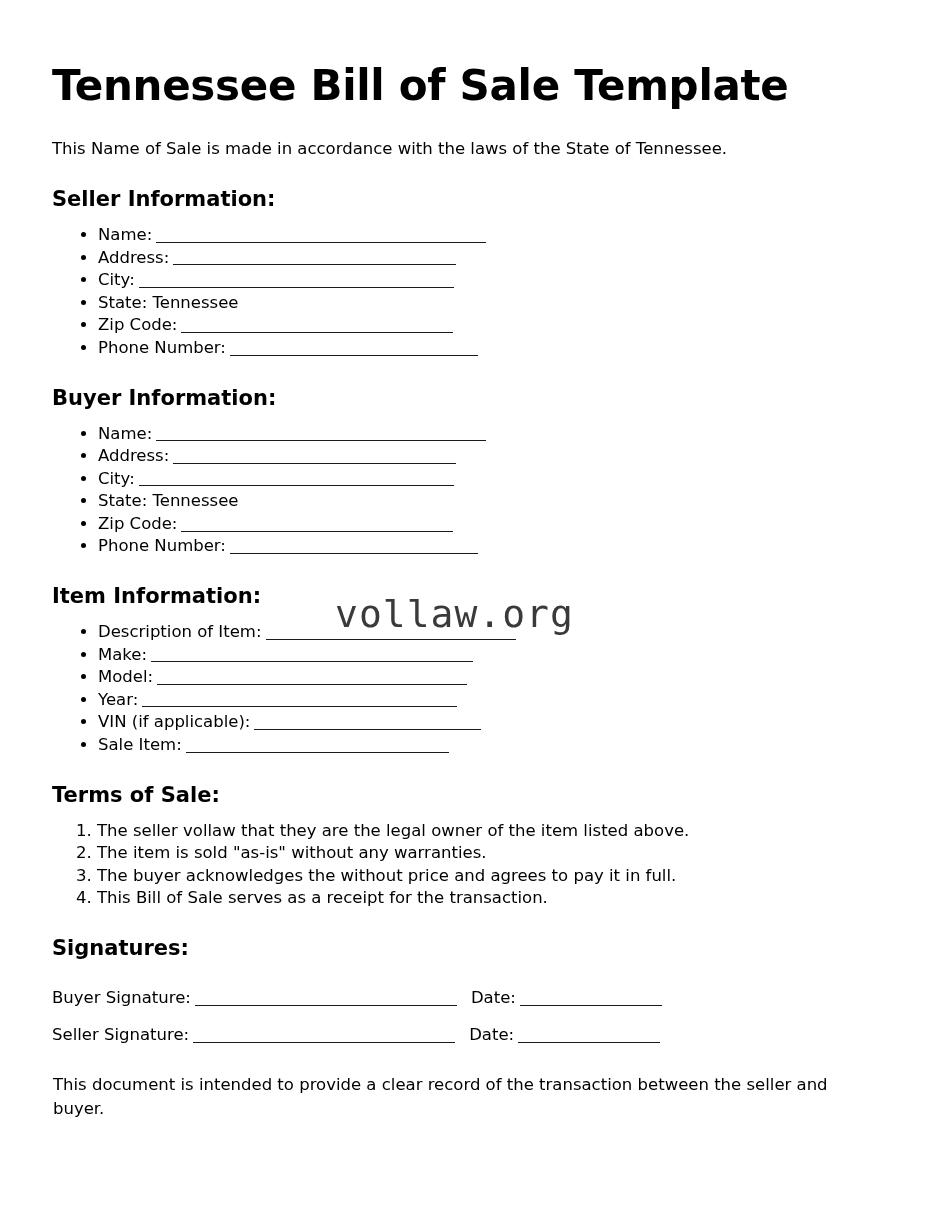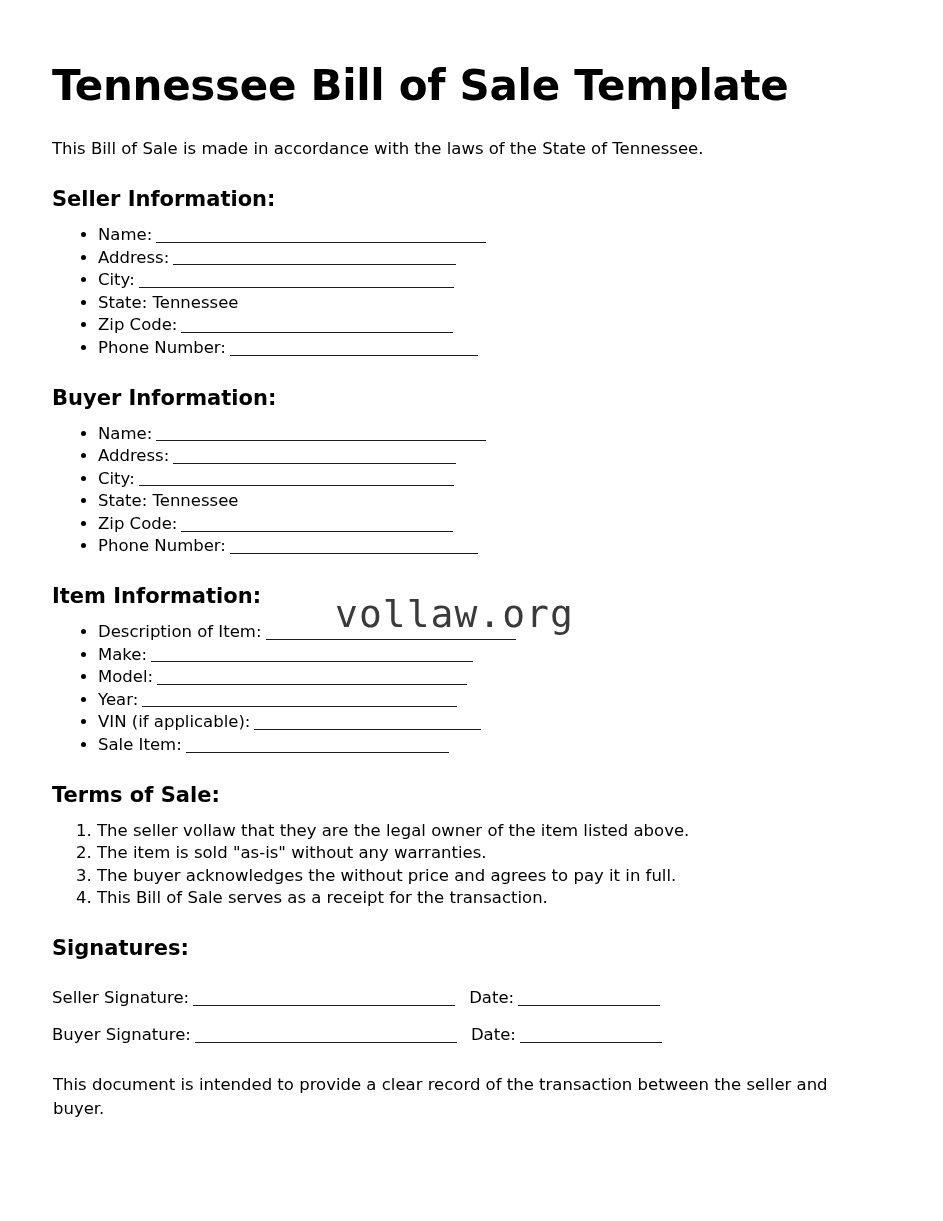--- a/index.html
+++ b/index.html
@@ -95,21 +95,21 @@
     pointer-events: none;
   }
 </style>
 </head>
 <body>
 
 <div class="page">
 
   <h1 class="doc-title">Tennessee Bill of Sale Template</h1>
 
-  <p class="intro">This Bill of Sale is made in accordance with the laws of the State of Tennessee.</p>
+  <p class="intro">This Name of Sale is made in accordance with the laws of the State of Tennessee.</p>
 
   <h2 class="section-heading">Seller Information:</h2>
   <ul class="info-list" id="seller-list">
       <li><span>Name:</span><span class="blank" style="width: 330px;"></span></li>
       <li><span>Address:</span><span class="blank" style="width: 283px;"></span></li>
       <li><span>City:</span><span class="blank" style="width: 315px;"></span></li>
       <li><span>State:</span><span> Tennessee</span></li>
       <li><span>Zip Code:</span><span class="blank" style="width: 272px;"></span></li>
       <li><span>Phone Number:</span><span class="blank" style="width: 248px;"></span></li>
     </ul>
@@ -137,21 +137,21 @@
   <h2 class="section-heading">Terms of Sale:</h2>
   <ol class="terms-list" id="terms-list">
       <li>The seller vollaw that they are the legal owner of the item listed above.</li>
       <li>The item is sold "as-is" without any warranties.</li>
       <li>The buyer acknowledges the without price and agrees to pay it in full.</li>
       <li>This Bill of Sale serves as a receipt for the transaction.</li>
     </ol>
 
   <h2 class="section-heading">Signatures:</h2>
   <div class="sig-block" id="sig-block">
+      <div class="sig-row"><span class="sig-label">Buyer Signature:</span><span class="blank" style="width: 262px;"></span><span class="date-label">Date:</span><span class="blank" style="width: 142px;"></span></div>
       <div class="sig-row"><span class="sig-label">Seller Signature:</span><span class="blank" style="width: 262px;"></span><span class="date-label">Date:</span><span class="blank" style="width: 142px;"></span></div>
-      <div class="sig-row"><span class="sig-label">Buyer Signature:</span><span class="blank" style="width: 262px;"></span><span class="date-label">Date:</span><span class="blank" style="width: 142px;"></span></div>
     </div>
 
   <p class="closing">This document is intended to provide a clear record of the transaction between the seller and buyer.</p>
 
 </div>
 
 <div class="watermark" style="color: rgb(58, 58, 58);">vollaw.org</div>
 
 </body></html>

